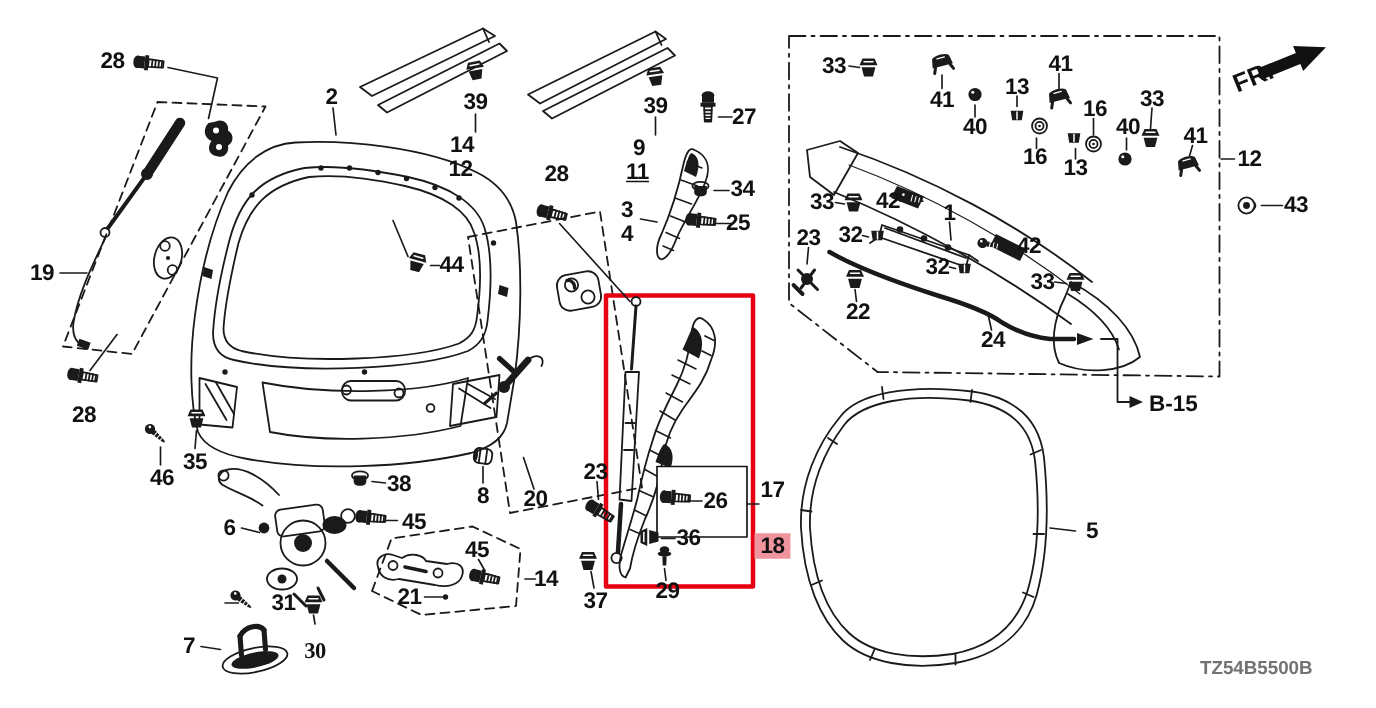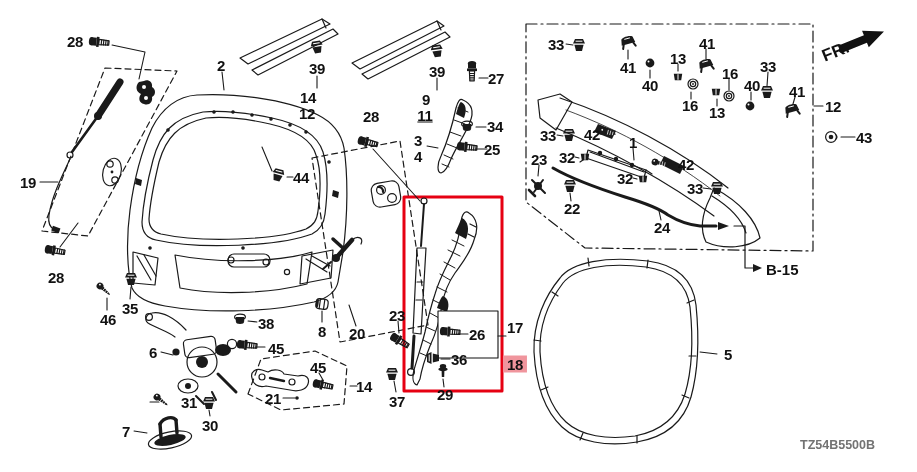--- a/index.html
+++ b/index.html
@@ -423,21 +423,21 @@
       <div class="callout" style="left: 301px; top: 177px;">44</div>
       <div class="callout" style="left: 56px; top: 277px;">28</div>
       <div class="callout" style="left: 108px; top: 319px;">46</div>
       <div class="callout" style="left: 130px; top: 308px;">35</div>
       <div class="callout" style="left: 153px; top: 352px;">6</div>
       <div class="callout" style="left: 266px; top: 323px;">38</div>
       <div class="callout" style="left: 276px; top: 348px;">45</div>
       <div class="callout" style="left: 322px; top: 331px;">8</div>
       <div class="callout" style="left: 141px; top: 402px; margin-left: 48px;">31</div>
       <div class="callout" style="left: 126px; top: 431px;">7</div>
-      <div class="callout" style="left: 210px; top: 425px;">30</div>
+      <div class="callout" style="left: 210px; top: 435px; font-family: Liberation Serif, serif;">30</div>
       <div class="callout" style="left: 273px; top: 398px;">21</div>
       <div class="callout" style="left: 318px; top: 367px;">45</div>
       <div class="callout" style="left: 364px; top: 386px;">14</div>
       <div class="callout" style="left: 357px; top: 333px;">20</div>
       <div class="callout" style="left: 397px; top: 315px;">23</div>
       <div class="callout" style="left: 397px; top: 401px;">37</div>
       <div class="callout" style="left: 445px; top: 394px;">29</div>
       <div class="callout" style="left: 477px; top: 334px;">26</div>
       <div class="callout" style="left: 459px; top: 359px;">36</div>
       <div class="callout" style="left: 515px; top: 327px;">17</div>

